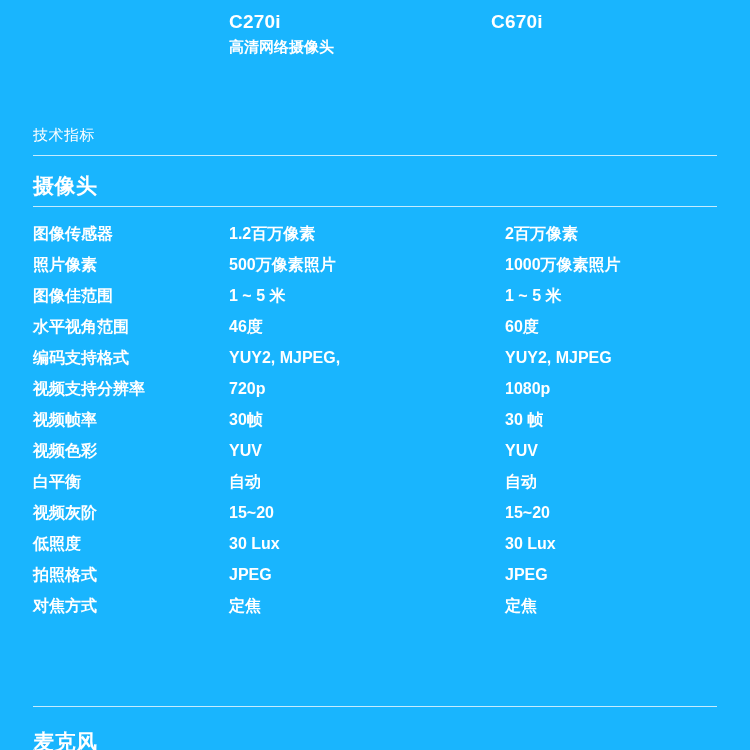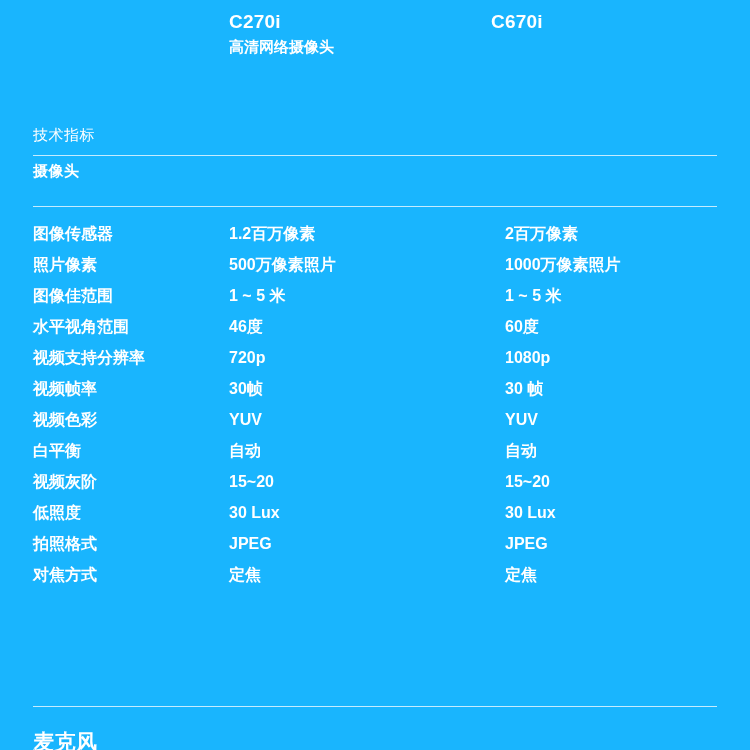--- a/index.html
+++ b/index.html
@@ -67,23 +67,23 @@
     width: 684px;
     height: 1px;
     background: rgba(255,255,255,0.75);
   }
   .rule.r1 { top: 155px; }
   .rule.r2 { top: 206px; }
   .rule.r3 { top: 706px; }
 
   .section-head {
     position: absolute;
-    top: 162px;
-    left: 33px;
-    font-size: 15px;
+    top: 172px;
+    left: 33px;
+    font-size: 21px;
     font-weight: bold;
     letter-spacing: 0.5px;
   }
 
   
   .spec-table {
     position: absolute;
     top: 218px;
     left: 0;
     width: 750px;
@@ -149,20 +149,25 @@
         <div class="cell c-label">图像佳范围</div>
         <div class="cell c-v1">1 ~ 5 米</div>
         <div class="cell c-v2">1 ~ 5 米</div>
       </div>
       <div class="spec-row">
         <div class="cell c-label">水平视角范围</div>
         <div class="cell c-v1">46度</div>
         <div class="cell c-v2">60度</div>
       </div>
       <div class="spec-row">
+        <div class="cell c-label">编码支持格式</div>
+        <div class="cell c-v1">YUY2, MJPEG,</div>
+        <div class="cell c-v2">YUY2, MJPEG</div>
+      </div>
+      <div class="spec-row">
         <div class="cell c-label">视频支持分辨率</div>
         <div class="cell c-v1">720p</div>
         <div class="cell c-v2">1080p</div>
       </div>
       <div class="spec-row">
         <div class="cell c-label">视频帧率</div>
         <div class="cell c-v1">30帧</div>
         <div class="cell c-v2">30 帧</div>
       </div>
       <div class="spec-row">

